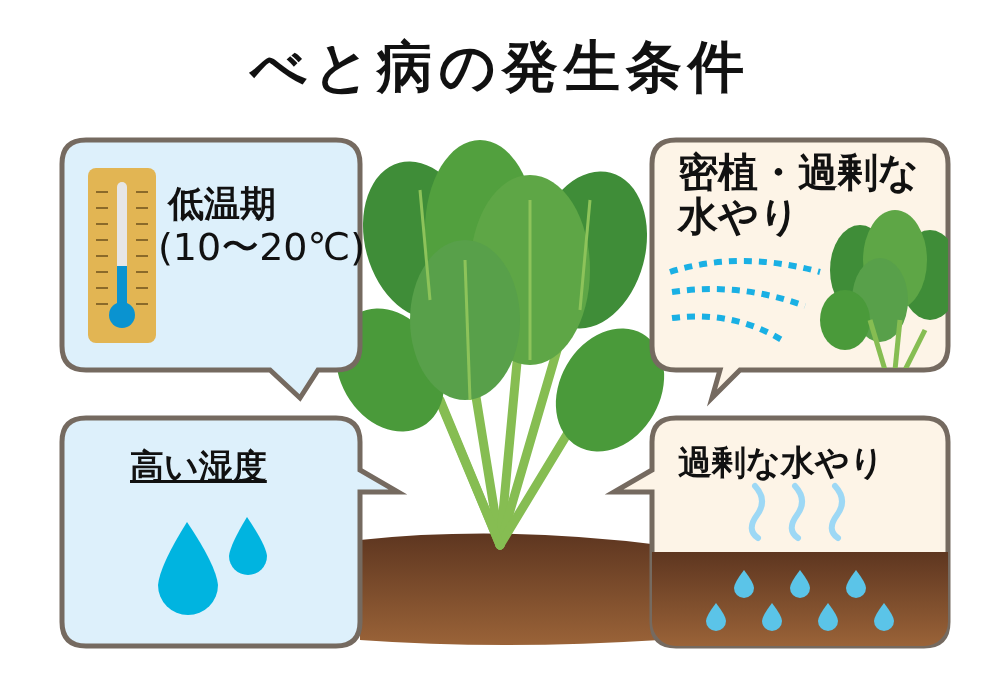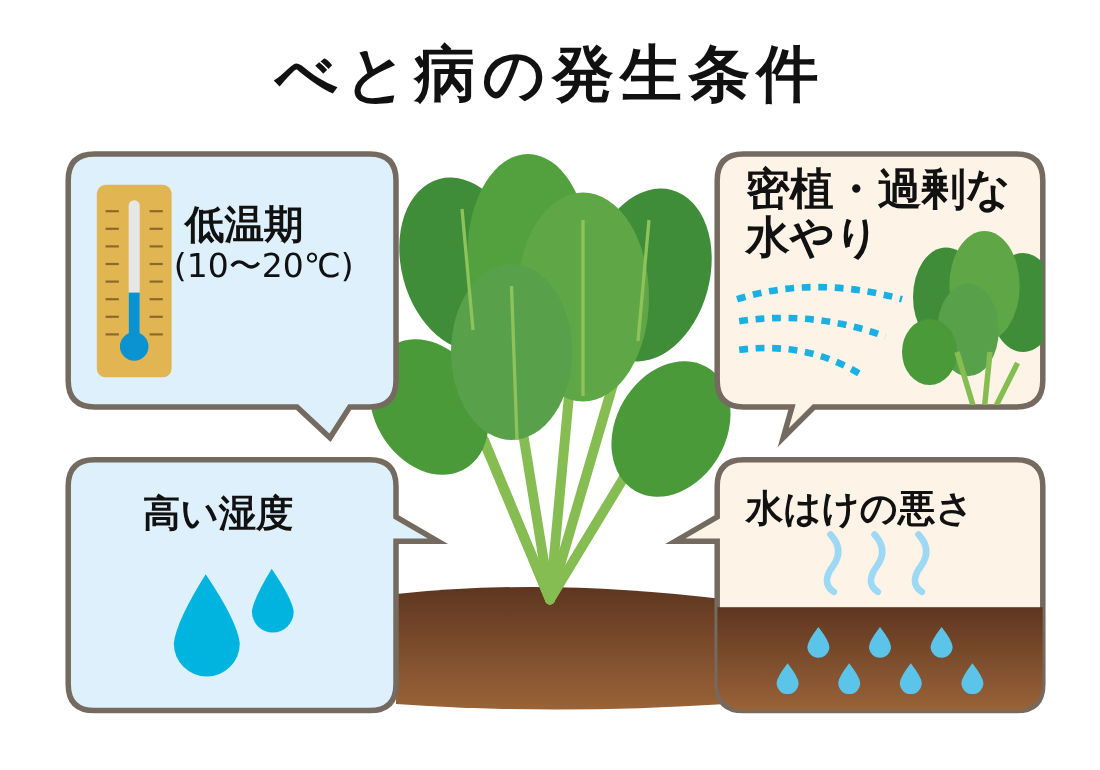--- a/index.html
+++ b/index.html
@@ -1,23 +1,23 @@
 <!DOCTYPE html>
 <html><head>
 <meta charset="utf-8">
 <style>
   html,body{margin:0;padding:0;background:#fff;}
   body{width:1000px;height:700px;position:relative;overflow:hidden;font-family:"DejaVu Sans","Liberation Sans",sans-serif;}
   .title{position:absolute;top:30px;left:0;width:1000px;text-align:center;font-size:56px;font-weight:bold;color:#111;letter-spacing:6px;}
   svg.scene{position:absolute;top:0;left:0;}
   .label{position:absolute;color:#111;font-weight:bold;}
   .l1{left:168px;top:180px;font-size:36px;}
-  .l1b{left:158px;top:222px;font-size:30px;font-weight:normal;}
+  .l1b{left:158px;top:222px;font-size:38px;font-weight:normal;}
   .l2{left:678px;top:150px;font-size:40px;line-height:44px;width:260px;}
-  .l3{left:130px;top:444px;font-size:34px;}
+  .l3{left:130px;top:444px;font-size:34px;text-decoration:underline;}
   .l4{left:678px;top:440px;font-size:34px;}
 </style>
 </head>
 <body>
 
 <div class="title">べと病の発生条件</div>
 
 <svg class="scene" width="1000" height="700" viewBox="0 0 1000 700">
   <defs>
     <linearGradient id="soilg" x1="0" y1="0" x2="0" y2="1">
@@ -136,13 +136,13 @@
       <path d="M828 603 Q818 616 818 621 A10 10 0 0 0 838 621 Q838 616 828 603 Z"></path>
       <path d="M884 603 Q874 616 874 621 A10 10 0 0 0 894 621 Q894 616 884 603 Z"></path>
     </g>
   </g>
 </svg>
 
 <div class="label l1">低温期</div>
 <div class="label l1b">(10〜20℃)</div>
 <div class="label l2">密植・過剰な水やり</div>
 <div class="label l3">高い湿度</div>
-<div class="label l4">水はけの悪さ</div>
+<div class="label l4">過剰な水やり</div>
 
 </body></html>

